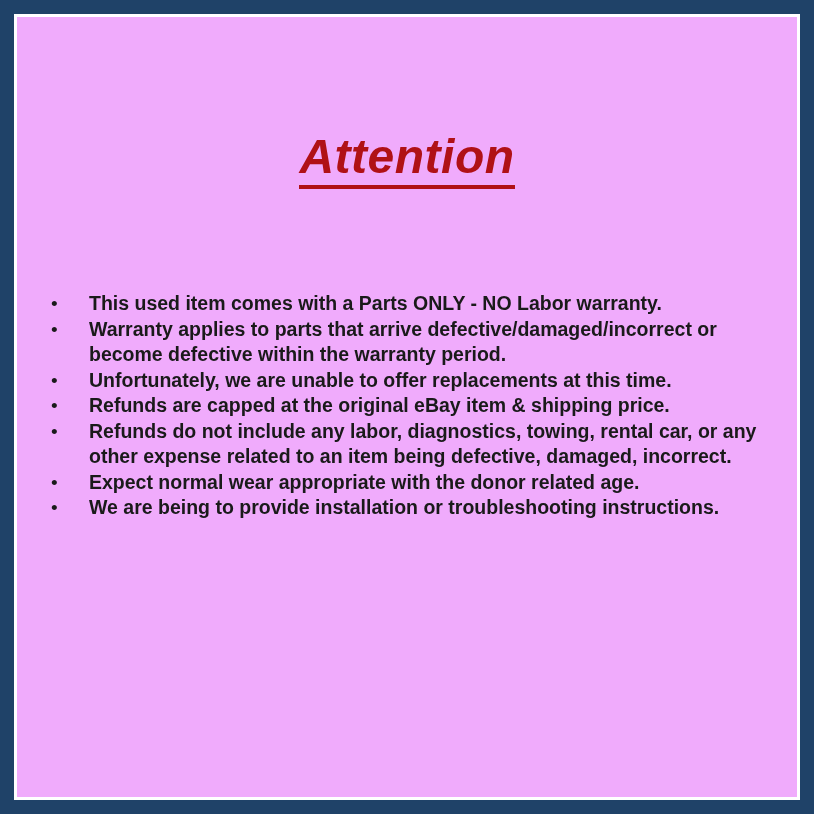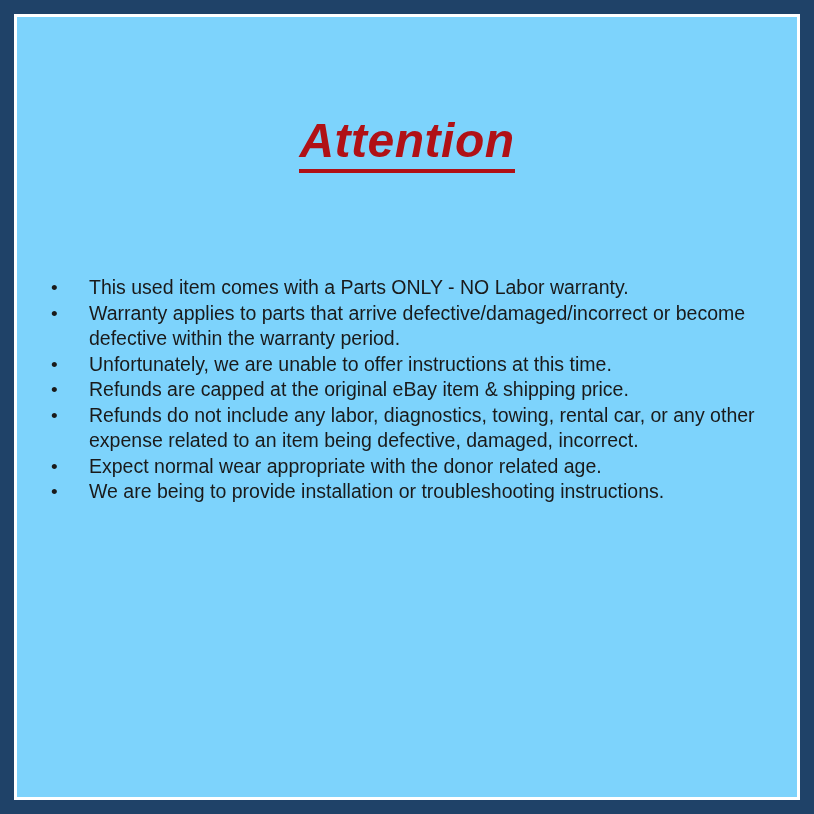--- a/index.html
+++ b/index.html
@@ -21,24 +21,24 @@
     background: #ffffff;
     border: 14px solid #1f4268;
     padding: 0;
   }
   .inner {
     position: absolute;
     top: 0;
     left: 0;
     right: 0;
     bottom: 0;
-    background: #7dd3fc;
+    background: #f0abfc;
     box-sizing: border-box;
     border: 3px solid #ffffff;
-    padding: 0 18px;
+    padding: 16px 18px;
   }
   .title {
     text-align: center;
     margin-top: 100px;
     font-size: 48px;
     font-weight: bold;
     font-style: italic;
     color: #b01116;
     letter-spacing: 0.5px;
     font-family: "Liberation Sans", sans-serif;
@@ -70,20 +70,21 @@
     text-align: left;
     padding-left: 10px;
     box-sizing: border-box;
     font-size: 19px;
     line-height: 25.5px;
     color: #1a1a1a;
   }
   .item-text {
     flex: 1 1 auto;
     max-width: 712px;
+    font-weight: bold;
   }
 </style>
 </head>
 <body>
 
 <div class="page">
   <div class="inner">
 
     <div class="title">
       <span>Attention</span>
@@ -93,21 +94,21 @@
       <li>
         <span class="bullet">•</span>
         <span class="item-text">This used item comes with a Parts ONLY - NO Labor warranty.</span>
       </li>
       <li>
         <span class="bullet">•</span>
         <span class="item-text">Warranty applies to parts that arrive defective/damaged/incorrect or become defective within the warranty period.</span>
       </li>
       <li>
         <span class="bullet">•</span>
-        <span class="item-text">Unfortunately, we are unable to offer instructions at this time.</span>
+        <span class="item-text">Unfortunately, we are unable to offer replacements at this time.</span>
       </li>
       <li>
         <span class="bullet">•</span>
         <span class="item-text">Refunds are capped at the original eBay item &amp; shipping price.</span>
       </li>
       <li>
         <span class="bullet">•</span>
         <span class="item-text">Refunds do not include any labor, diagnostics, towing, rental car, or any other expense related to an item being defective, damaged, incorrect.</span>
       </li>
       <li>

